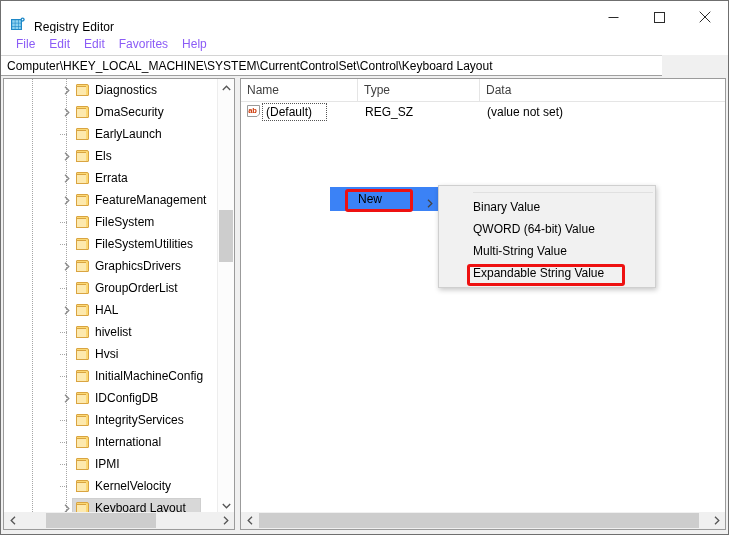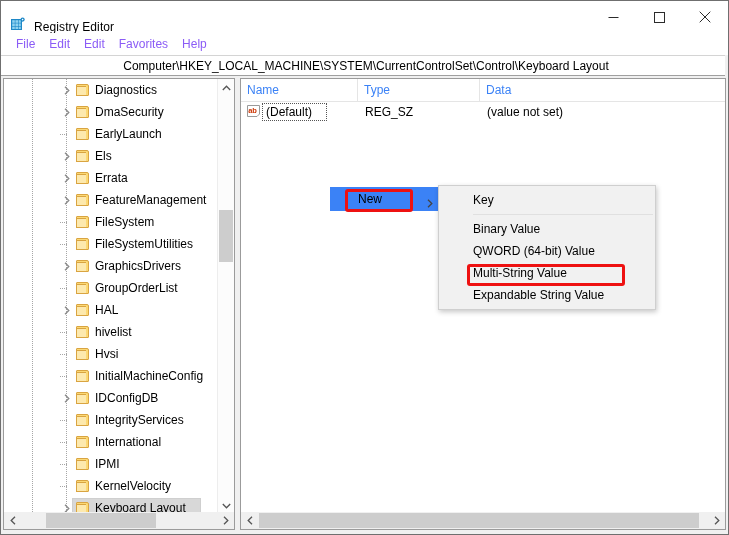--- a/index.html
+++ b/index.html
@@ -77,30 +77,29 @@
     color: #8b5cf6;
     padding: 2px 7px;
     line-height: 1;
     white-space: nowrap;
   }
 
   
   .addressbar {
     position: absolute;
     left: 0; top: 54px;
-    width: 724px;
+    width: 661px;
     height: 21px;
     background: #ffffff;
     border-top: 1px solid #d4d4d4;
     border-bottom: 1px solid #a0a0a0;
     box-sizing: border-box;
     display: flex;
     align-items: center;
     padding-left: 6px;
-    justify-content: center;
   }
   .addressbar span {
     font-size: 12px;
     color: #000000;
     white-space: nowrap;
   }
 
   
   .panes {
     position: absolute;
@@ -279,21 +278,21 @@
   .list-header {
     position: relative;
     height: 22px;
     background: #ffffff;
     border-bottom: 1px solid #e5e5e5;
     display: flex;
   }
   .col-head {
     position: relative;
     font-size: 12px;
-    color: #3b82f6;
+    color: #404040;
     display: flex;
     align-items: center;
     padding-left: 6px;
     box-sizing: border-box;
     border-right: 1px solid #e5e5e5;
     height: 22px;
     text-align: center;
   }
   .list-row {
     position: relative;
@@ -719,23 +718,20 @@
     <div class="lbl">New</div>
     <div class="submenu-arrow">
       <svg width="6" height="9" viewBox="0 0 6 9">
           <polyline points="1,0.8 4.8,4.5 1,8.2" fill="none" stroke="#444" stroke-width="1.3"></polyline>
         </svg>
     </div>
   </div>
 
   <div class="ctx-submenu" id="ctx-submenu">
 
-  <div class="ctx-item">
-        <span>Key</span>
-      </div>
       <div class="ctx-sep"></div>
       <div class="ctx-item">
         <span>Binary Value</span>
       </div>
       <div class="ctx-item">
         <span>QWORD (64-bit) Value</span>
       </div>
       <div class="ctx-item">
         <span>Multi-String Value</span>
       </div>

